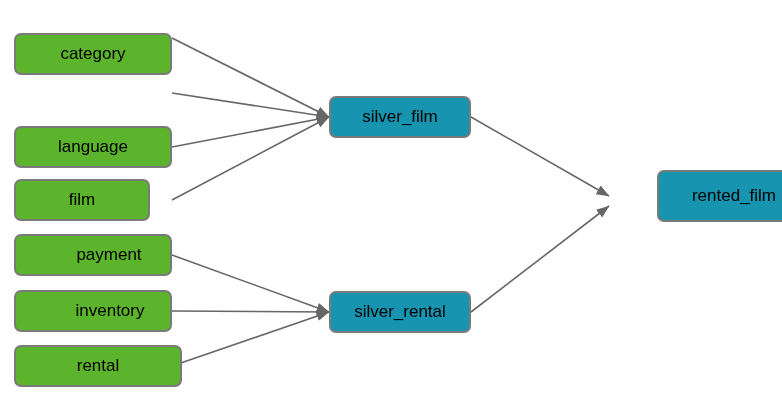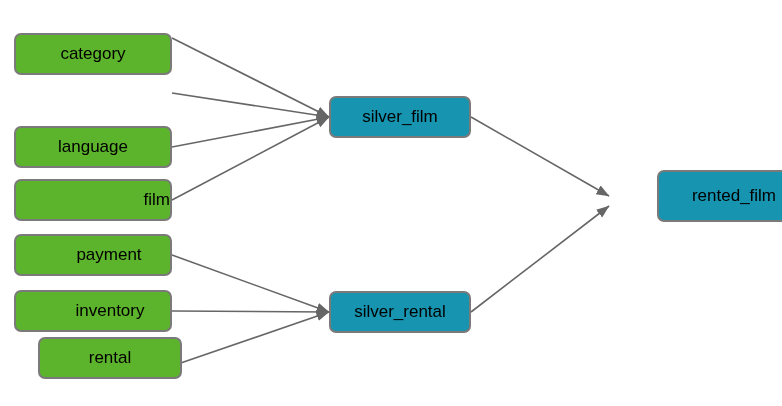--- a/index.html
+++ b/index.html
@@ -64,33 +64,33 @@
 
   <div class="node source" style="left:14px; top:33px; width:158px; height:42px;">
     <span>category</span>
   </div>
 
 
   <div class="node source" style="left:14px; top:126px; width:158px; height:42px;">
     <span>language</span>
   </div>
 
-  <div class="node source" style="left:14px; top:179px; width:158px; height:42px;justify-content:flex-end;">
+  <div class="node source" style="left:14px; top:179px; width:136px; height:42px;">
     <span>film</span>
   </div>
 
   <div class="node source" style="left:14px; top:234px; width:158px; height:42px;padding-left:32px;">
     <span>payment</span>
   </div>
 
   <div class="node source" style="left:14px; top:290px; width:158px; height:42px;padding-left:34px;">
     <span>inventory</span>
   </div>
 
-  <div class="node source" style="left:14px; top:337px; width:144px; height:42px;margin-left:24px;">
+  <div class="node source" style="left:14px; top:345px; width:168px; height:42px;">
     <span>rental</span>
   </div>
 
   <div class="node model" style="left:329px; top:96px; width:142px; height:42px;">
     <span>silver_film</span>
   </div>
 
   <div class="node model" style="left:329px; top:291px; width:142px; height:42px;">
     <span>silver_rental</span>
   </div>

